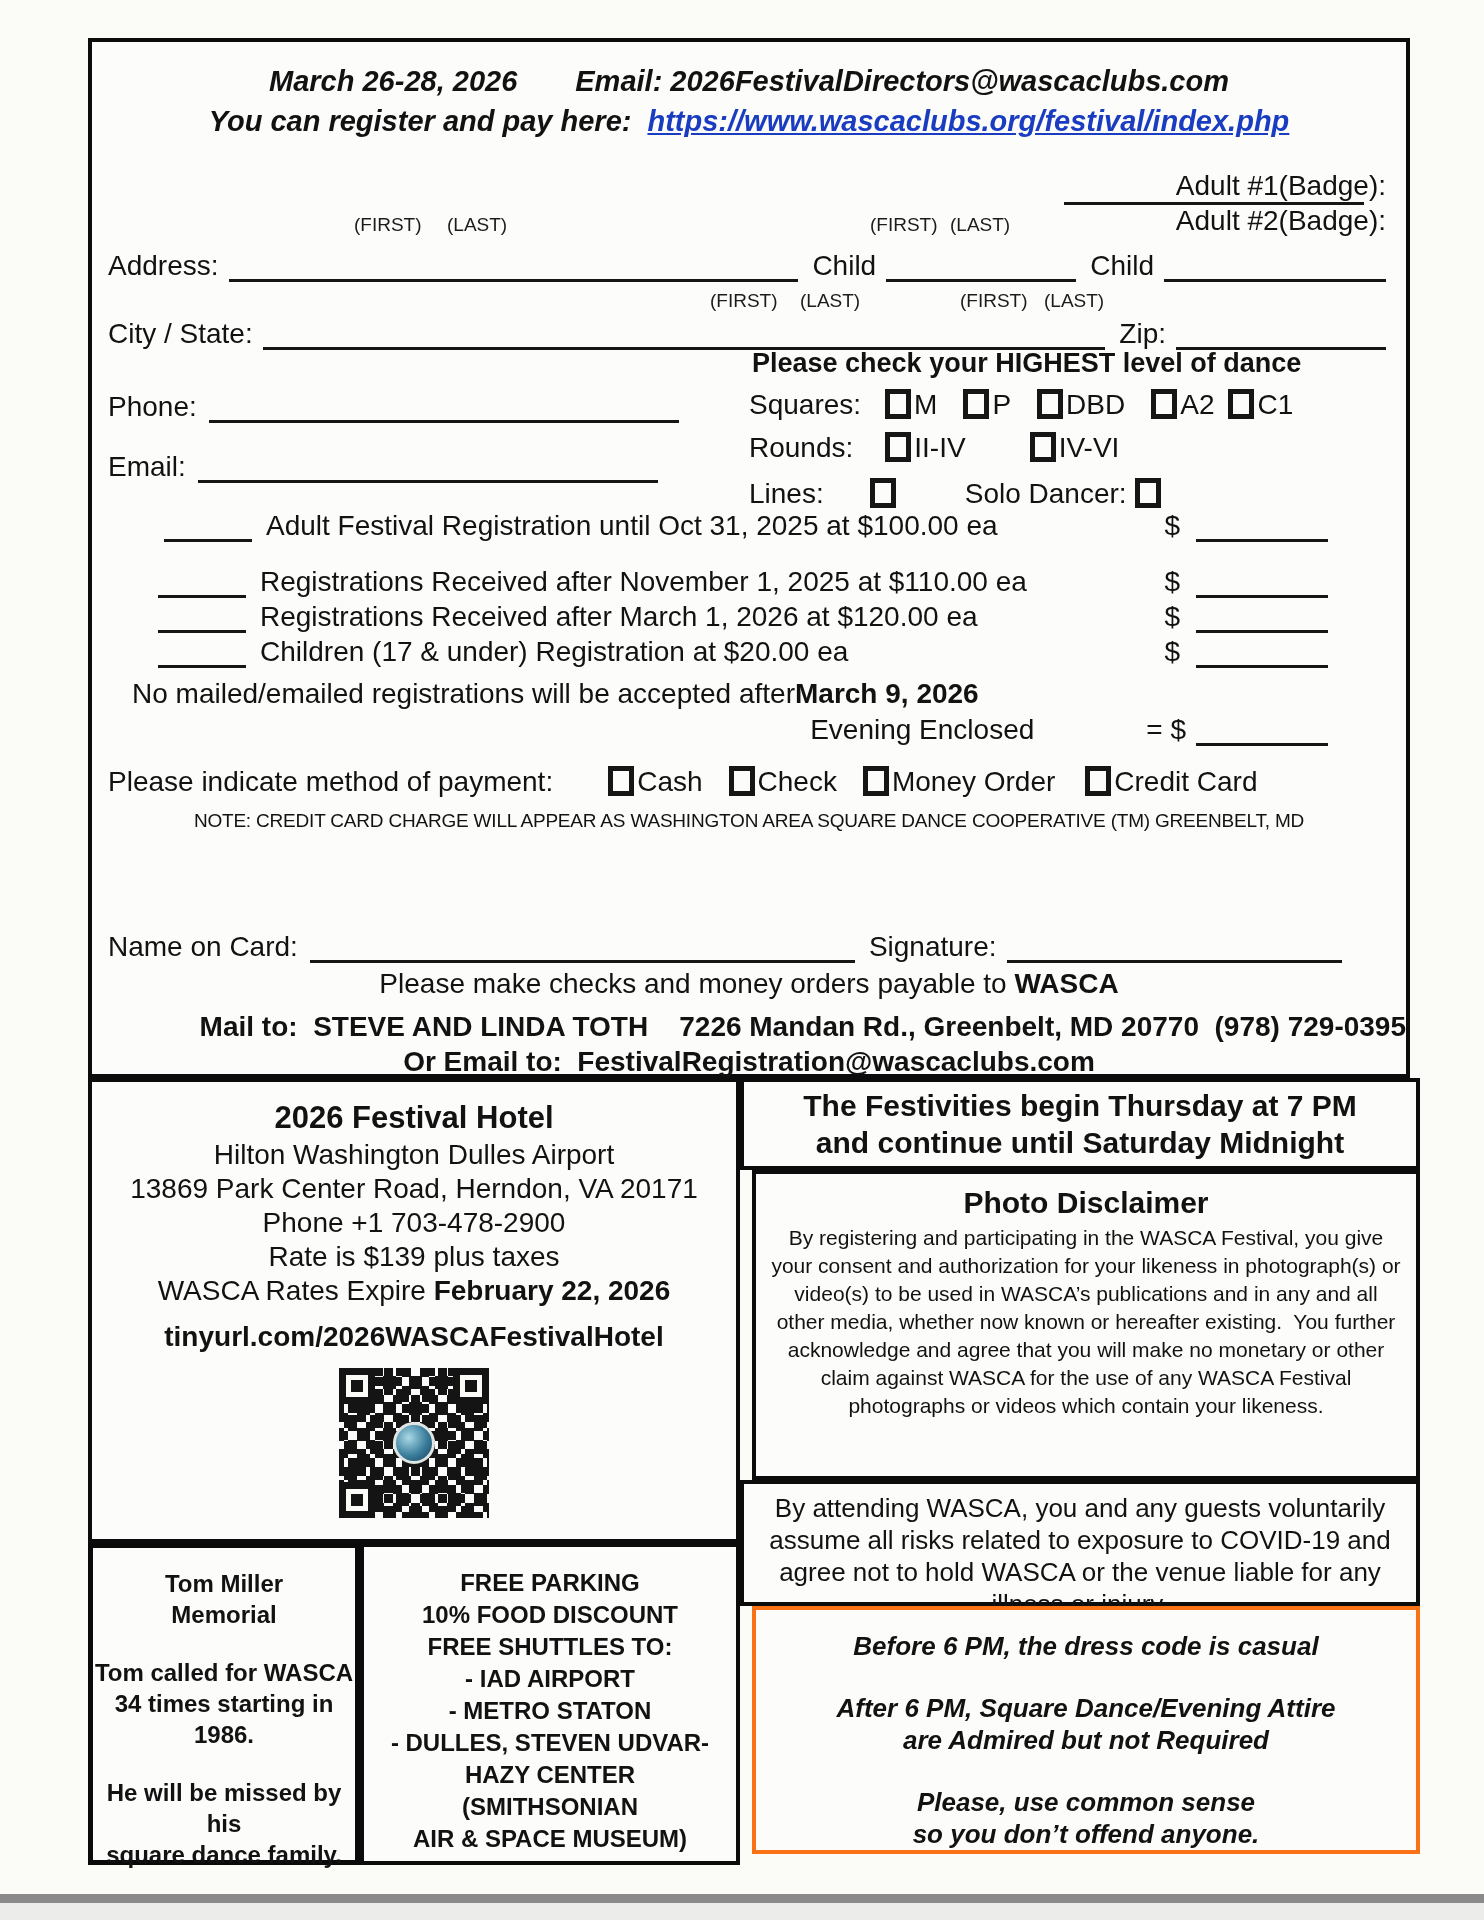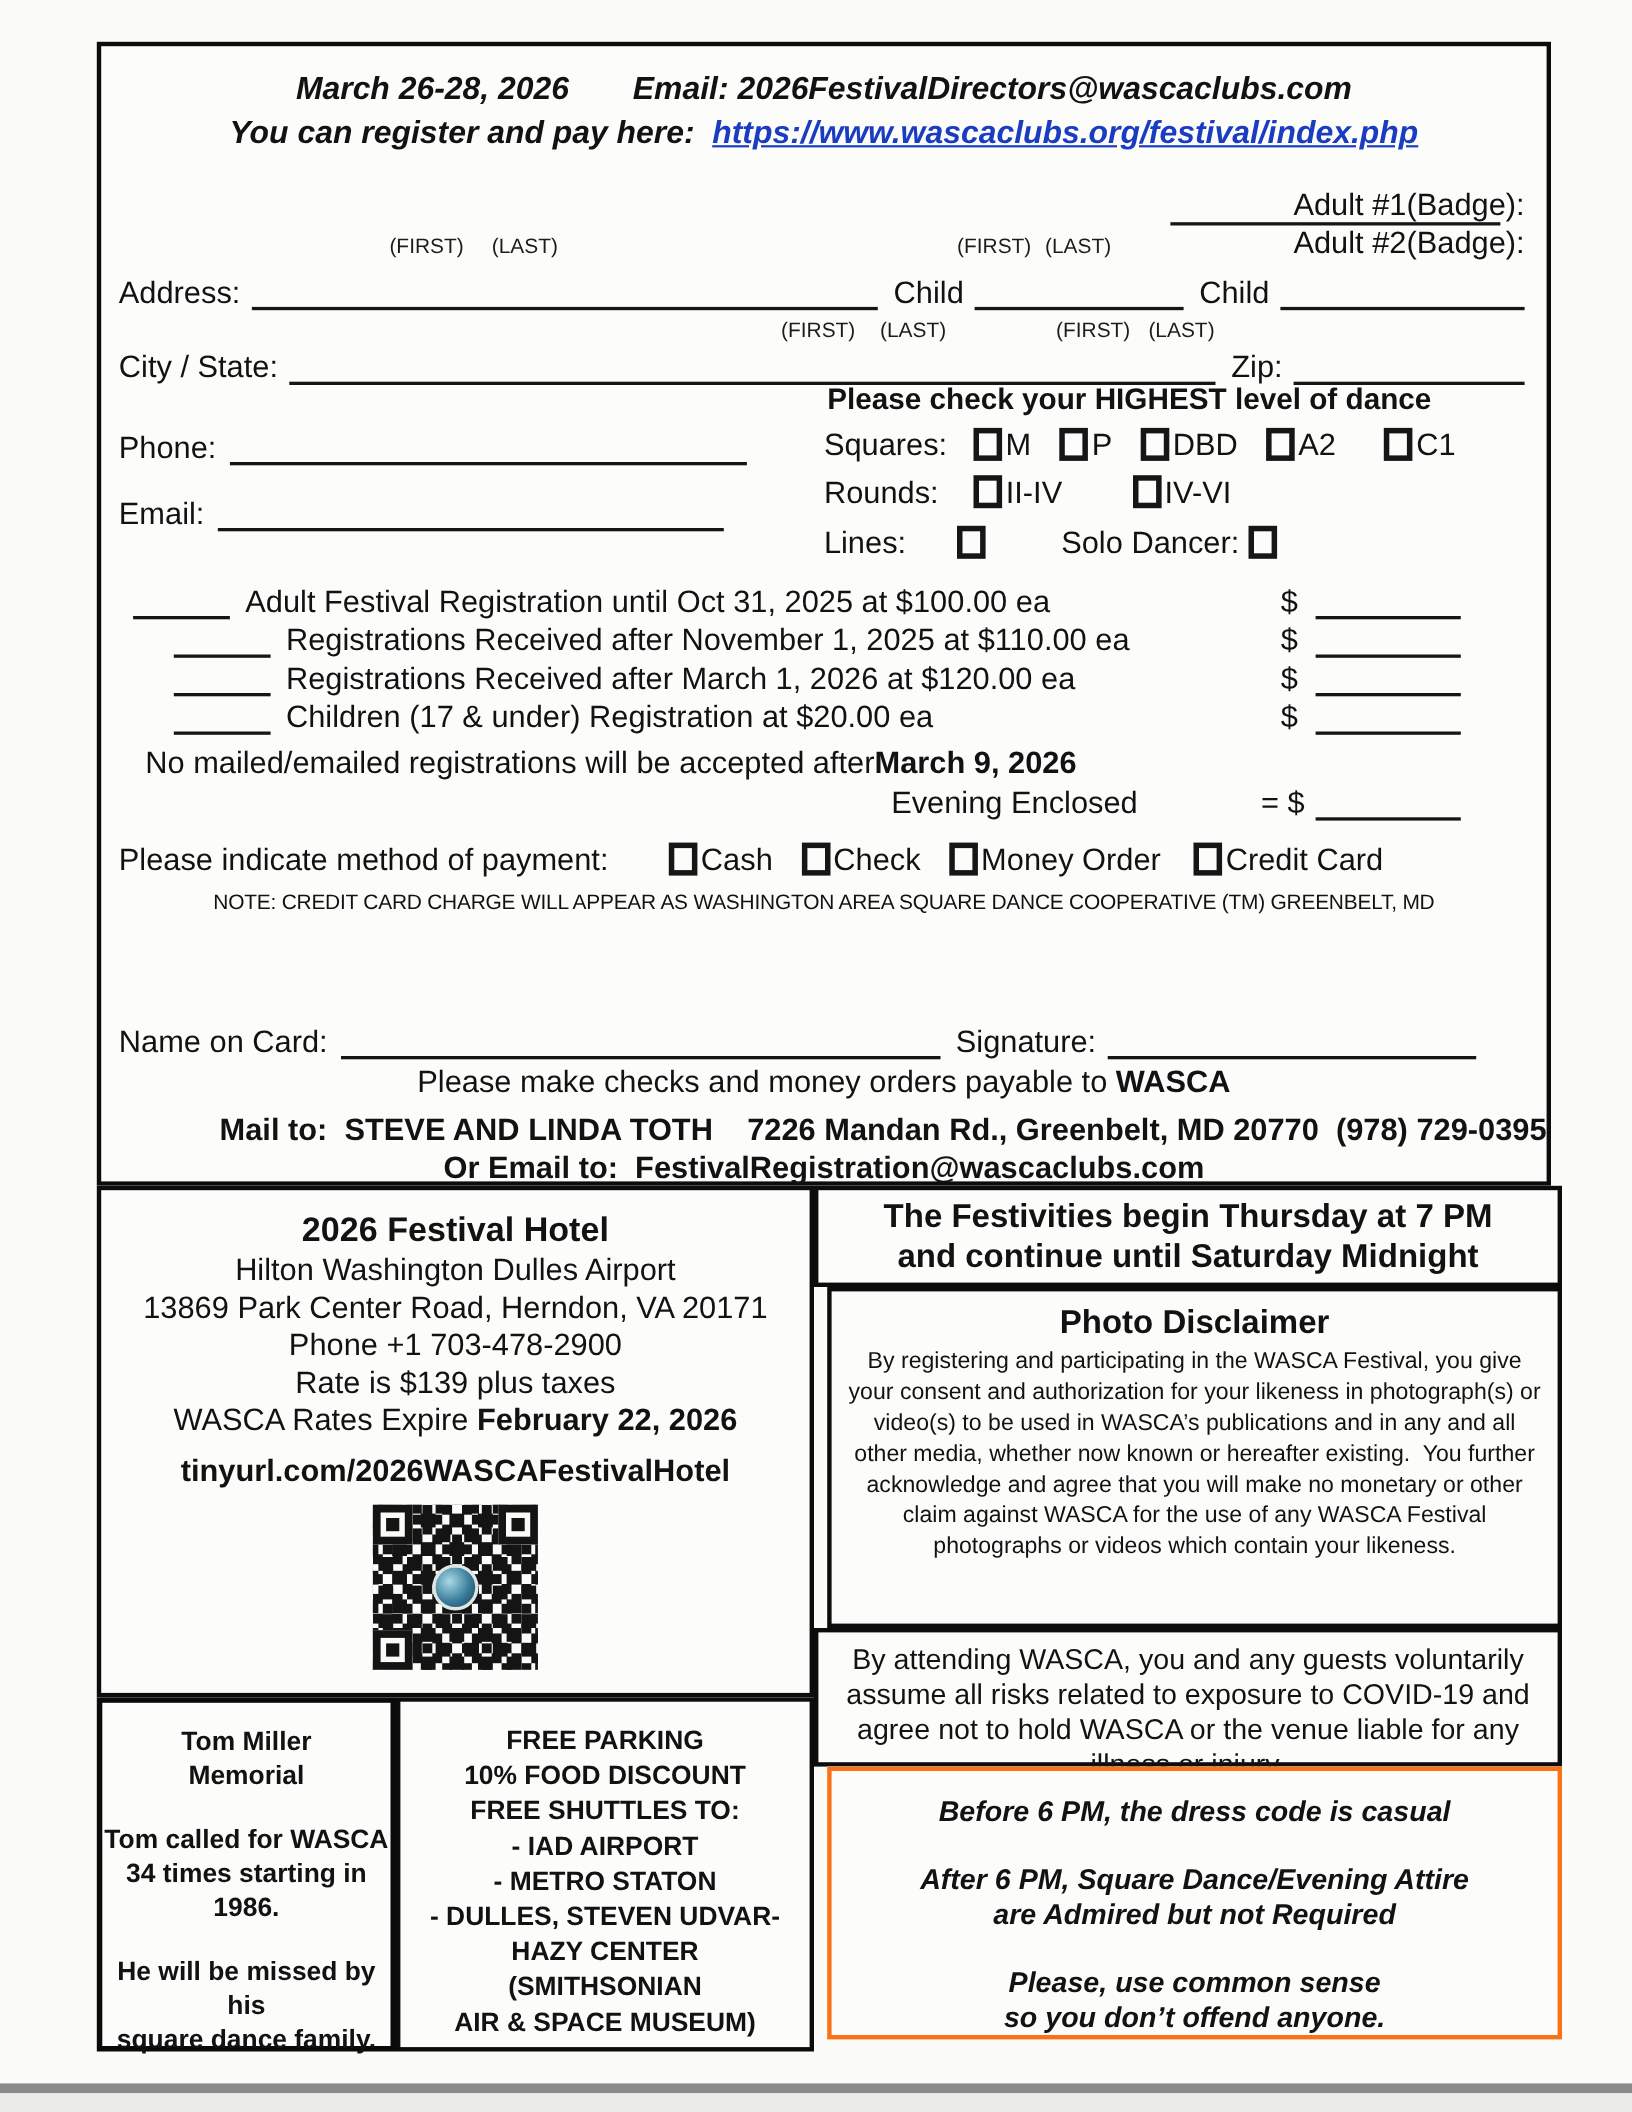--- a/index.html
+++ b/index.html
@@ -115,21 +115,21 @@
     </div>
     <div class="row" style="top:335px;left:657px;height:44px;">
       <span style="margin-right:24px;">Squares:</span>
       <span class="cb"></span>
       <span style="margin-right:26px;">M</span>
       <span class="cb"></span>
       <span style="margin-right:26px;">P</span>
       <span class="cb"></span>
       <span style="margin-right:26px;">DBD</span>
       <span class="cb"></span>
-      <span style="margin-right:44px;text-align:right;">A2</span>
+      <span style="margin-right:14px;text-align:right;">A2</span>
       <span class="cb"></span>
       <span>C1</span>
     </div>
 
     <div class="row" style="top:378px;left:657px;height:44px;">
       <span style="margin-right:32px;">Rounds:</span>
       <span class="cb"></span>
       <span style="margin-right:64px;">II-IV</span>
       <span class="cb"></span>
       <span>IV-VI</span>
@@ -139,21 +139,21 @@
       <span>Email:</span>
       <span class="blank" style="width:460px;margin-left:12px;"></span>
     </div>
     <div class="row" style="top:424px;left:657px;height:44px;">
       <span>Lines:</span>
       <span class="cb" style="margin-left:46px;"></span>
       <span style="margin-left:66px;">Solo Dancer:</span>
       <span class="cb" style="margin-left:8px;"></span>
     </div>
 
-    <div class="row" style="top:485px;padding:0 78px 0 29px;">
+    <div class="row" style="top:464px;padding:0 78px 0 72px;">
       <span class="blank" style="width:88px;margin-right:14px;"></span>
       <span>Adult Festival Registration until Oct 31, 2025 at $100.00 ea</span>
       <span class="gap"></span>
       <span>$</span>
       <span class="blank" style="width:132px;margin-left:16px;"></span>
     </div>
     <div class="row" style="top:520px;padding:0 78px 0 66px;">
       <span class="blank" style="width:88px;margin-right:14px;"></span>
       <span>Registrations Received after November 1, 2025 at $110.00 ea</span>
       <span class="gap"></span>

